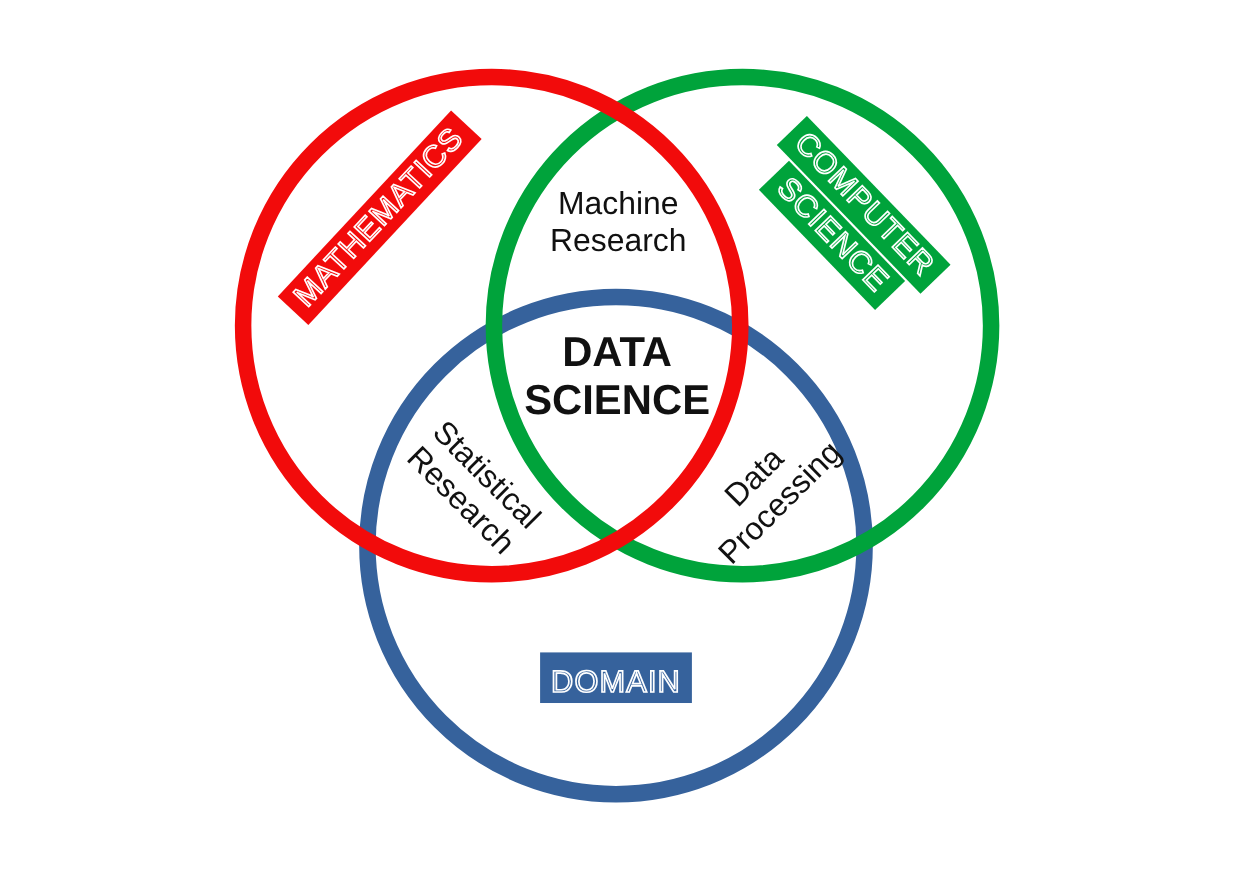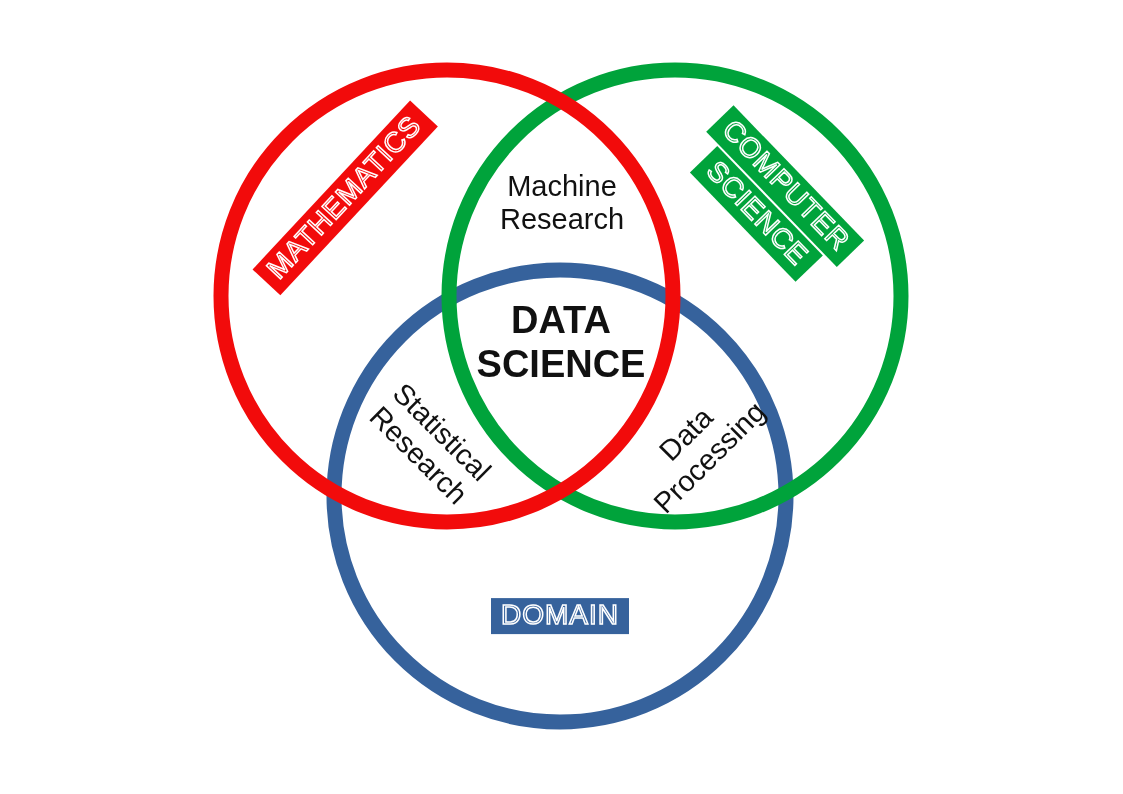--- a/index.html
+++ b/index.html
@@ -61,21 +61,21 @@
     left: 560px;
     top: 616px;
     transform: translate(-50%, -50%);
     display: flex;
     flex-direction: column;
     align-items: center;
     gap: 2px;
   }
   .de-label .label-box {
     background: var(--color-domain-expertise, #36629C);
-    padding: 2px 10px 3px 10px;
+    padding: 12px 10px 3px 10px;
   }
   
   .text-block {
     position: absolute;
     text-align: center;
     font-size: 29px;
     line-height: 1.14;
     color: var(--color-intersection-text, #111111);
     white-space: nowrap;
   }

